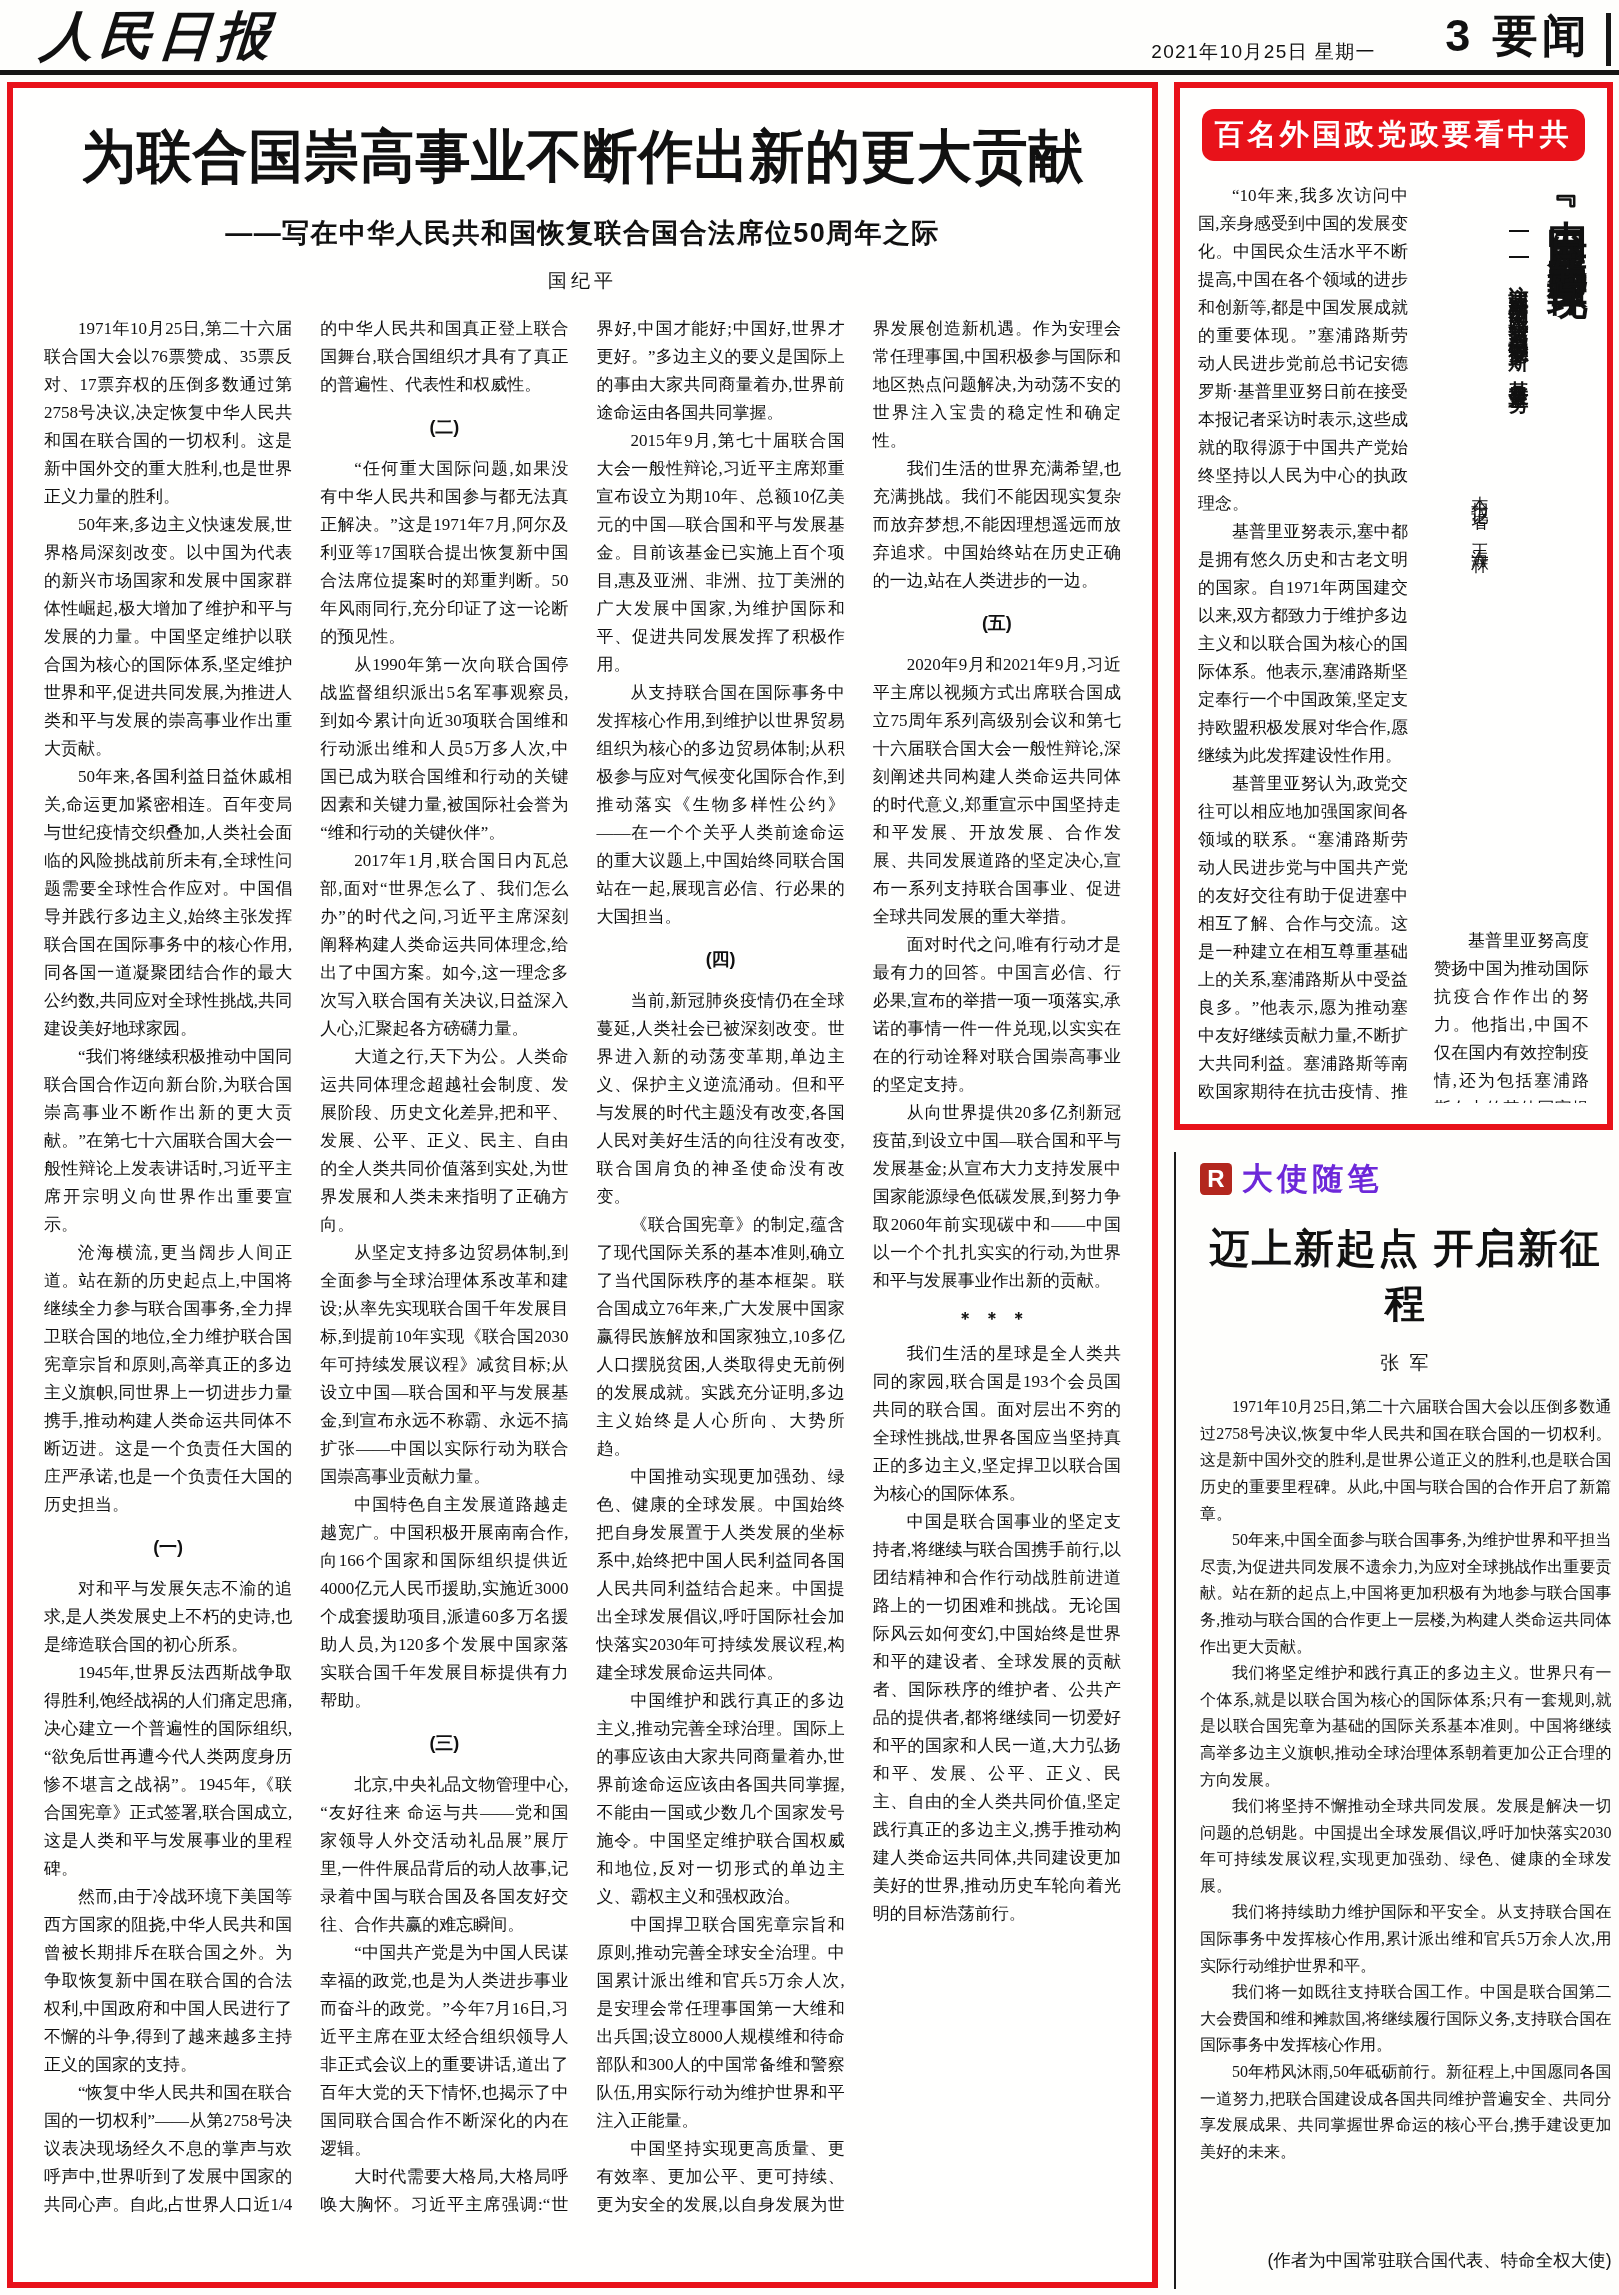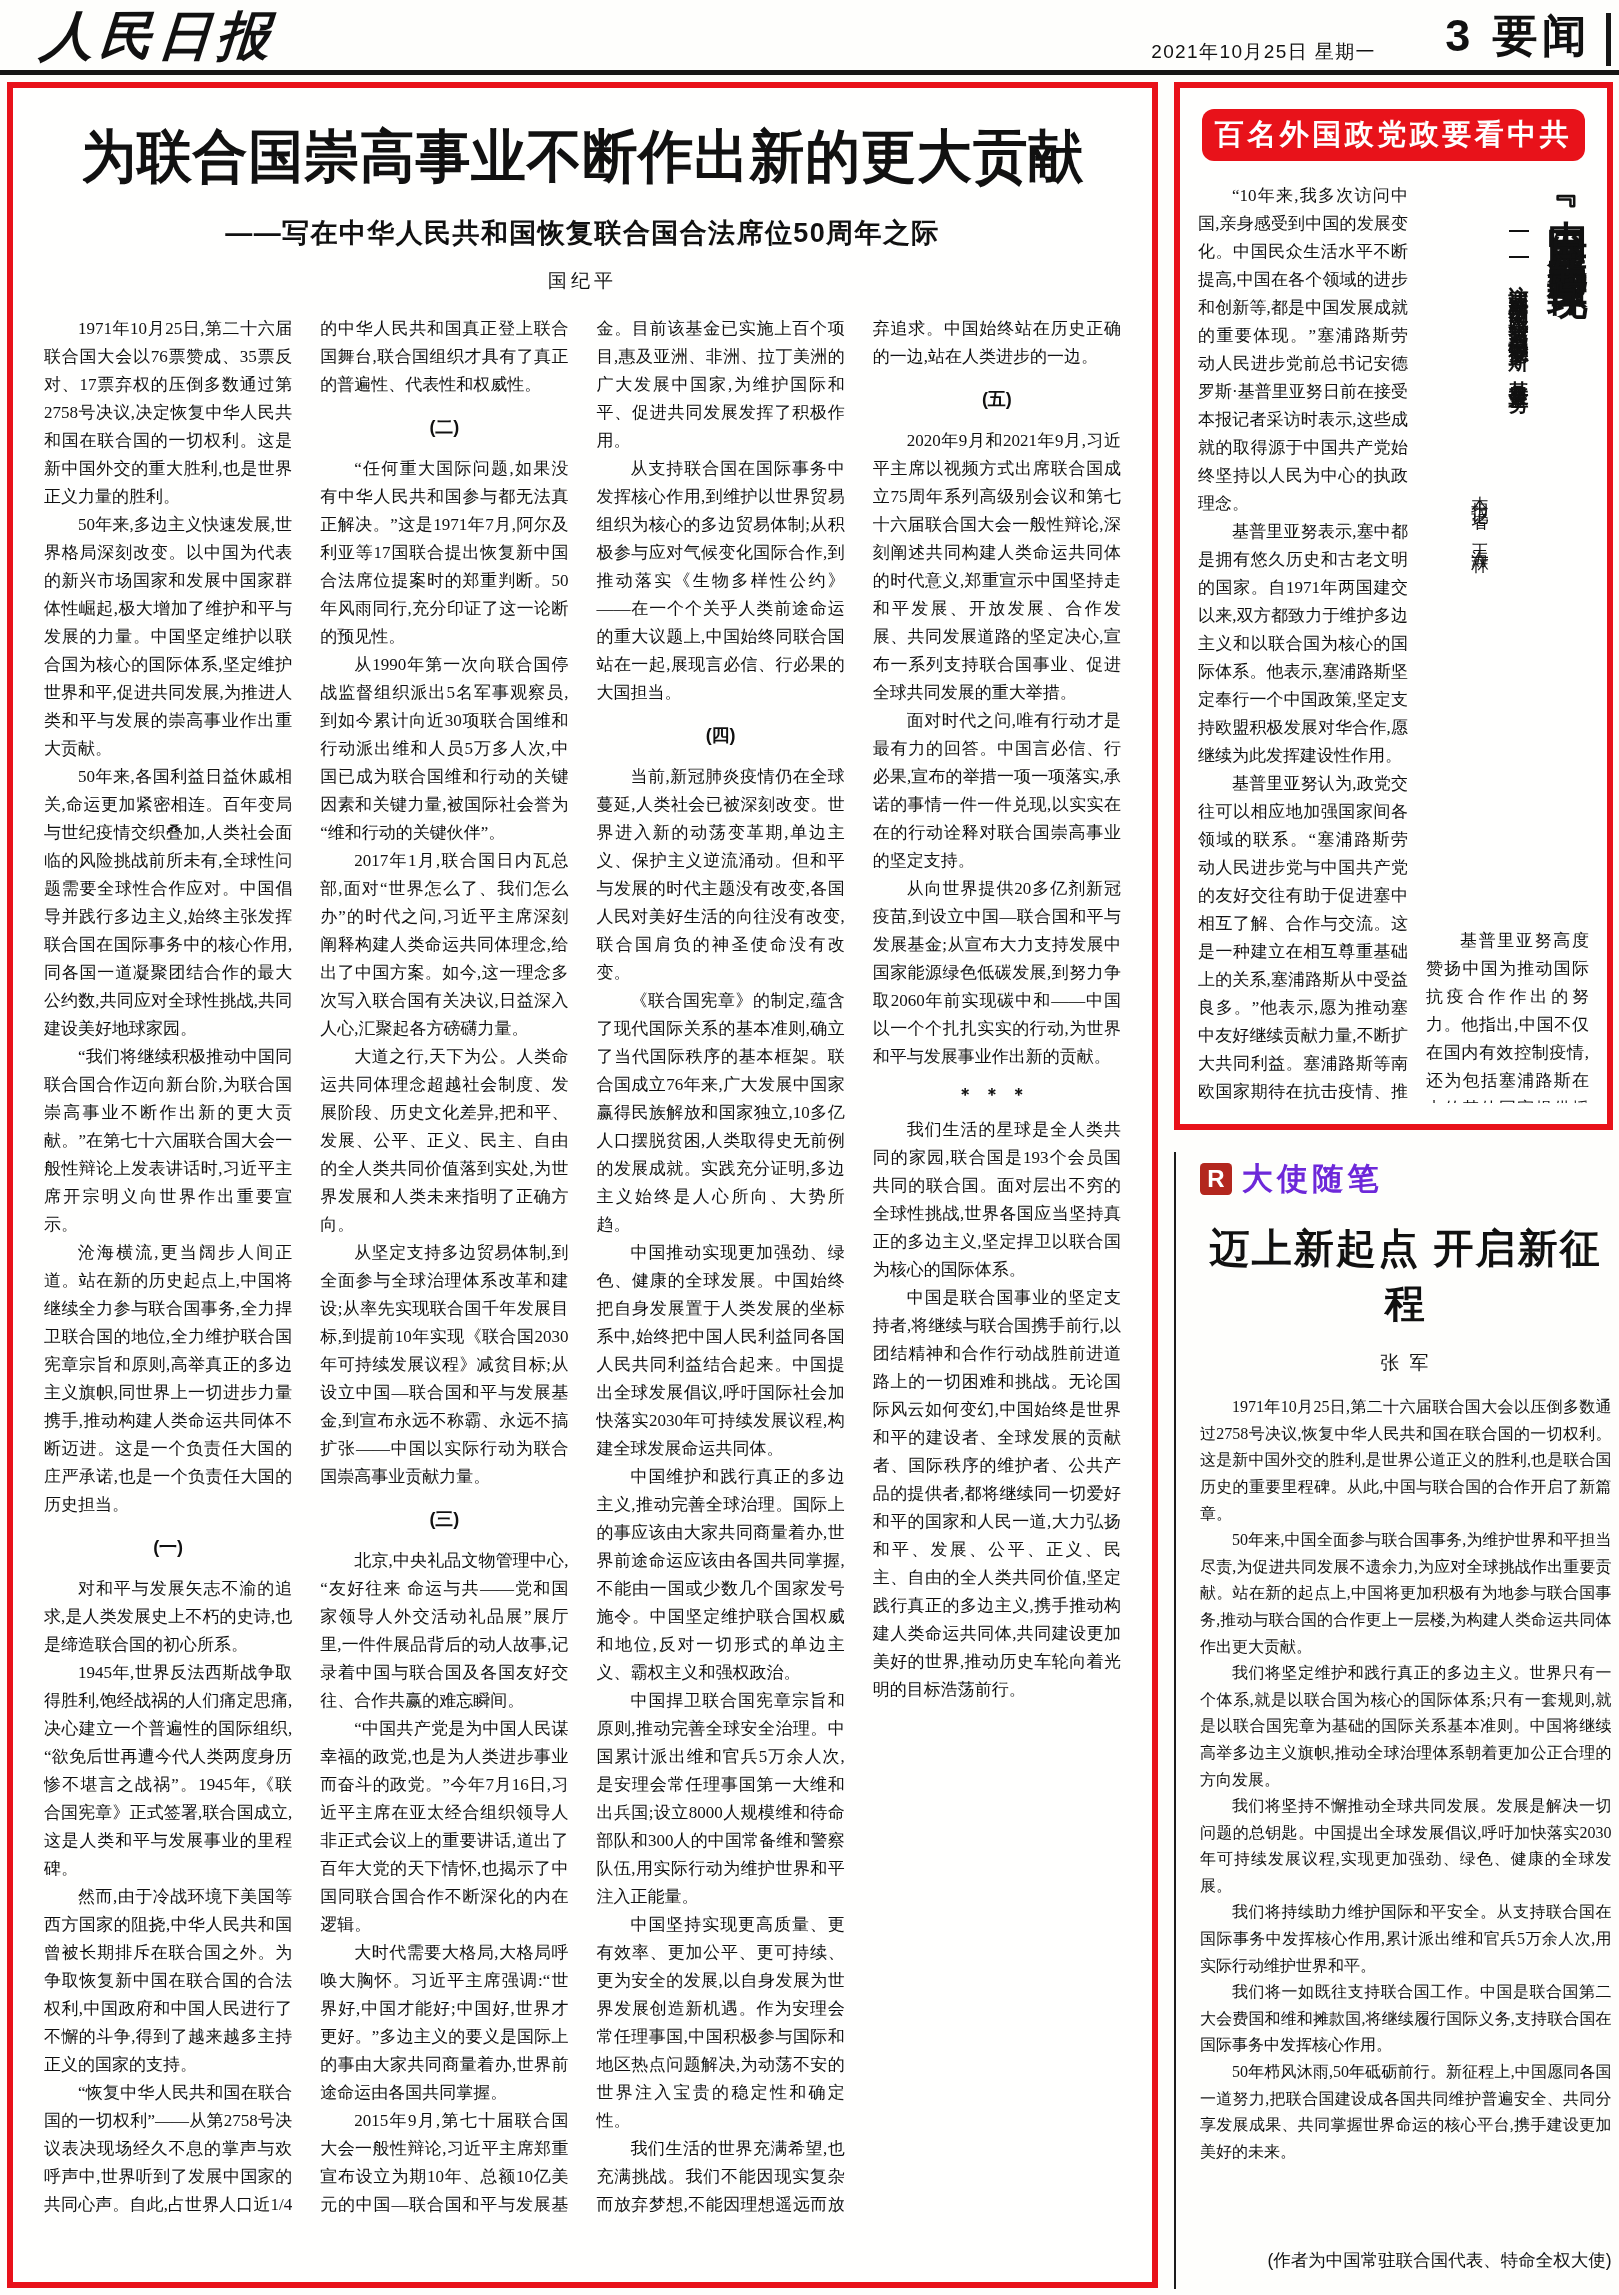--- a/index.html
+++ b/index.html
@@ -33,21 +33,21 @@
     font-weight:bold; font-size:18px; margin:14px 0; break-inside:avoid; }
   .m-body p.stars { text-indent:0; text-align:center; letter-spacing:9.8px; font-weight:bold;
     margin:9.8px 0 7px; }
 
   
   .iv-box { position:absolute; left:1174px; top:82px; width:439px; height:1048px;
     border:6.3px solid #e8121a; background:#fffffe; padding:15.4px 18px; }
   .iv-banner { height:52px; background:#e8121a; color:#fff; display:flex; align-items:center;
     justify-content:center; font-family:"Liberation Sans", sans-serif; font-weight:900;
     font-size:29px; letter-spacing:3.5px; margin:5.6px 4.2px 0;border-radius:12px; }
-  .iv-flex { display:flex; gap:18px; margin-top:21px; height:921px; }
+  .iv-flex { display:flex; gap:26px; margin-top:21px; height:921px; }
   .iv-left { width:210px; overflow:hidden; font-size:17px; line-height:28px; text-align:justify; }
   .iv-right { flex:1; display:flex; flex-direction:column; }
   .iv-head { height:745px; display:flex; flex-direction:row; justify-content:flex-end; gap:14px; }
   .iv-v { writing-mode:vertical-rl; text-orientation:upright; }
   .iv-byline { font-size:17.5px; letter-spacing:5.6px; padding-top:300px; }
   .iv-sub { font-family:"Liberation Sans", sans-serif; font-size:20px; font-weight:600;
     letter-spacing:3.5px; padding-top:36px; }
   .iv-title { font-family:"Liberation Sans", sans-serif; font-weight:900; font-size:40px;
     letter-spacing:6.3px; line-height:1.05; }
   .iv-tail { flex:1; overflow:hidden; font-size:17px; line-height:28px; text-align:justify; }
@@ -97,20 +97,21 @@
       <p>对和平与发展矢志不渝的追求,是人类发展史上不朽的史诗,也是缔造联合国的初心所系。</p>
       <p>1945年,世界反法西斯战争取得胜利,饱经战祸的人们痛定思痛,决心建立一个普遍性的国际组织,“欲免后世再遭今代人类两度身历惨不堪言之战祸”。1945年,《联合国宪章》正式签署,联合国成立,这是人类和平与发展事业的里程碑。</p>
       <p>然而,由于冷战环境下美国等西方国家的阻挠,中华人民共和国曾被长期排斥在联合国之外。为争取恢复新中国在联合国的合法权利,中国政府和中国人民进行了不懈的斗争,得到了越来越多主持正义的国家的支持。</p>
       <p>“恢复中华人民共和国在联合国的一切权利”——从第2758号决议表决现场经久不息的掌声与欢呼声中,世界听到了发展中国家的共同心声。自此,占世界人口近1/4的中华人民共和国真正登上联合国舞台,联合国组织才具有了真正的普遍性、代表性和权威性。</p>
       <p class="sec">(二)</p>
       <p>“任何重大国际问题,如果没有中华人民共和国参与都无法真正解决。”这是1971年7月,阿尔及利亚等17国联合提出恢复新中国合法席位提案时的郑重判断。50年风雨同行,充分印证了这一论断的预见性。</p>
       <p>从1990年第一次向联合国停战监督组织派出5名军事观察员,到如今累计向近30项联合国维和行动派出维和人员5万多人次,中国已成为联合国维和行动的关键因素和关键力量,被国际社会誉为“维和行动的关键伙伴”。</p>
       <p>2017年1月,联合国日内瓦总部,面对“世界怎么了、我们怎么办”的时代之问,习近平主席深刻阐释构建人类命运共同体理念,给出了中国方案。如今,这一理念多次写入联合国有关决议,日益深入人心,汇聚起各方磅礴力量。</p>
       <p>大道之行,天下为公。人类命运共同体理念超越社会制度、发展阶段、历史文化差异,把和平、发展、公平、正义、民主、自由的全人类共同价值落到实处,为世界发展和人类未来指明了正确方向。</p>
       <p>从坚定支持多边贸易体制,到全面参与全球治理体系改革和建设;从率先实现联合国千年发展目标,到提前10年实现《联合国2030年可持续发展议程》减贫目标;从设立中国—联合国和平与发展基金,到宣布永远不称霸、永远不搞扩张——中国以实际行动为联合国崇高事业贡献力量。</p>
+      <p>中国特色自主发展道路越走越宽广。中国积极开展南南合作,向166个国家和国际组织提供近4000亿元人民币援助,实施近3000个成套援助项目,派遣60多万名援助人员,为120多个发展中国家落实联合国千年发展目标提供有力帮助。</p>
       <p class="sec">(三)</p>
       <p>北京,中央礼品文物管理中心,“友好往来 命运与共——党和国家领导人外交活动礼品展”展厅里,一件件展品背后的动人故事,记录着中国与联合国及各国友好交往、合作共赢的难忘瞬间。</p>
       <p>“中国共产党是为中国人民谋幸福的政党,也是为人类进步事业而奋斗的政党。”今年7月16日,习近平主席在亚太经合组织领导人非正式会议上的重要讲话,道出了百年大党的天下情怀,也揭示了中国同联合国合作不断深化的内在逻辑。</p>
       <p>大时代需要大格局,大格局呼唤大胸怀。习近平主席强调:“世界好,中国才能好;中国好,世界才更好。”多边主义的要义是国际上的事由大家共同商量着办,世界前途命运由各国共同掌握。</p>
       <p>2015年9月,第七十届联合国大会一般性辩论,习近平主席郑重宣布设立为期10年、总额10亿美元的中国—联合国和平与发展基金。目前该基金已实施上百个项目,惠及亚洲、非洲、拉丁美洲的广大发展中国家,为维护国际和平、促进共同发展发挥了积极作用。</p>
       <p>从支持联合国在国际事务中发挥核心作用,到维护以世界贸易组织为核心的多边贸易体制;从积极参与应对气候变化国际合作,到推动落实《生物多样性公约》——在一个个关乎人类前途命运的重大议题上,中国始终同联合国站在一起,展现言必信、行必果的大国担当。</p>
       <p class="sec">(四)</p>
       <p>当前,新冠肺炎疫情仍在全球蔓延,人类社会已被深刻改变。世界进入新的动荡变革期,单边主义、保护主义逆流涌动。但和平与发展的时代主题没有改变,各国人民对美好生活的向往没有改变,联合国肩负的神圣使命没有改变。</p>
       <p>《联合国宪章》的制定,蕴含了现代国际关系的基本准则,确立了当代国际秩序的基本框架。联合国成立76年来,广大发展中国家赢得民族解放和国家独立,10多亿人口摆脱贫困,人类取得史无前例的发展成就。实践充分证明,多边主义始终是人心所向、大势所趋。</p>
       <p>中国推动实现更加强劲、绿色、健康的全球发展。中国始终把自身发展置于人类发展的坐标系中,始终把中国人民利益同各国人民共同利益结合起来。中国提出全球发展倡议,呼吁国际社会加快落实2030年可持续发展议程,构建全球发展命运共同体。</p>

